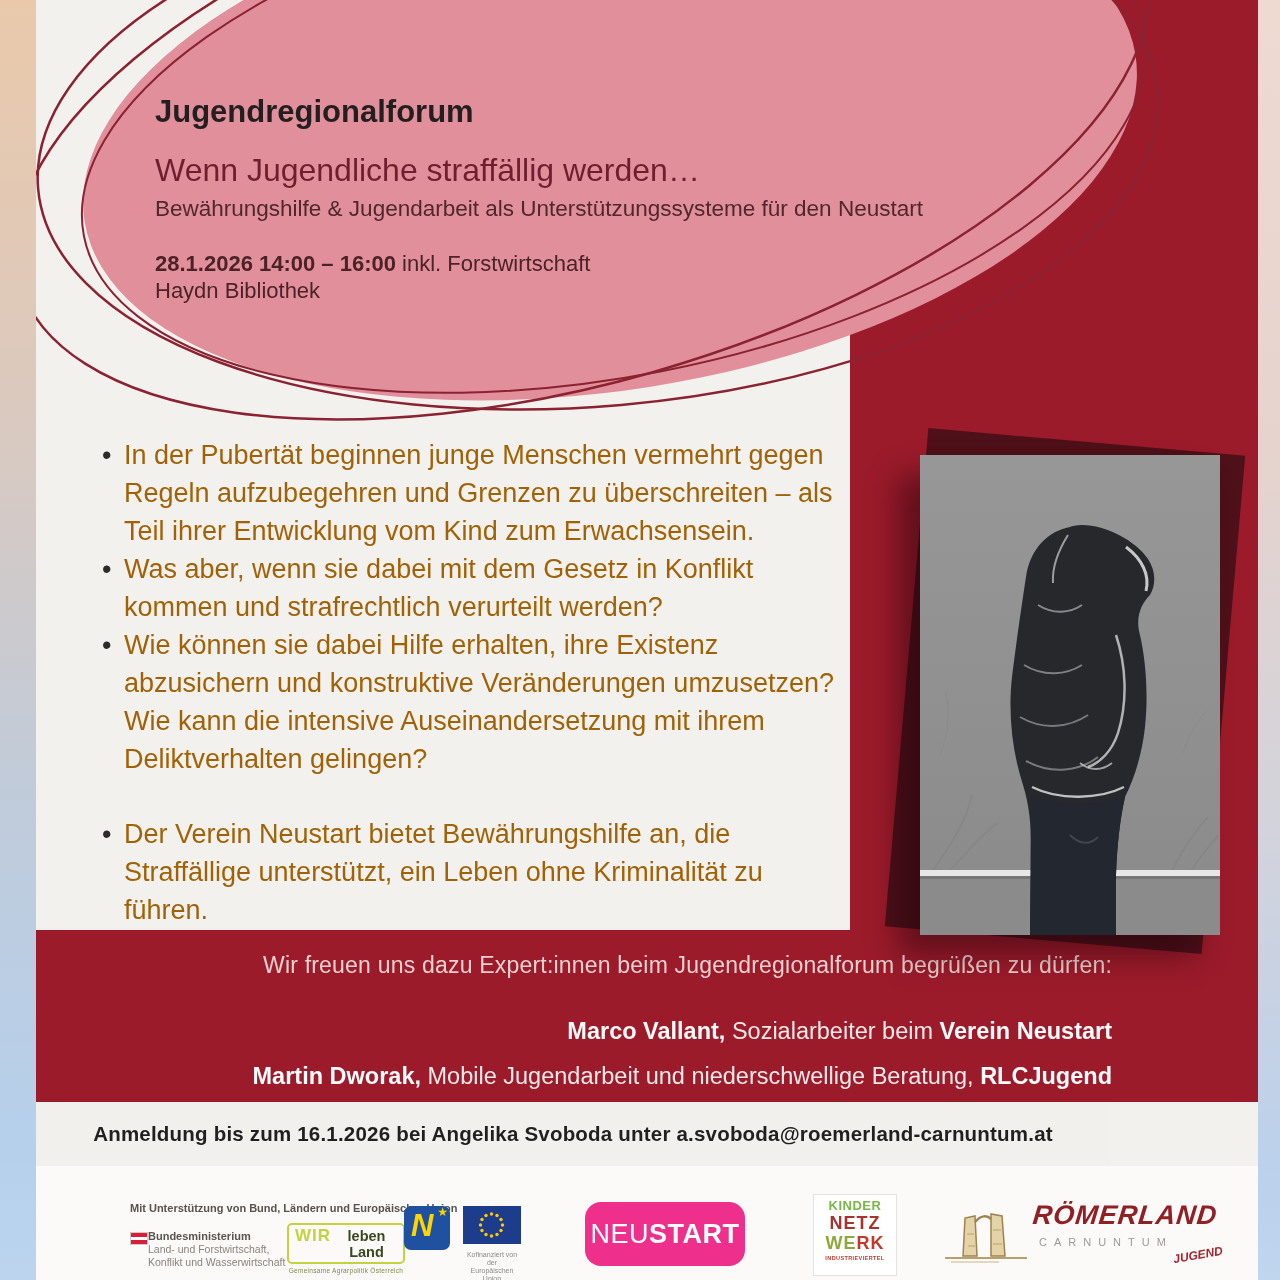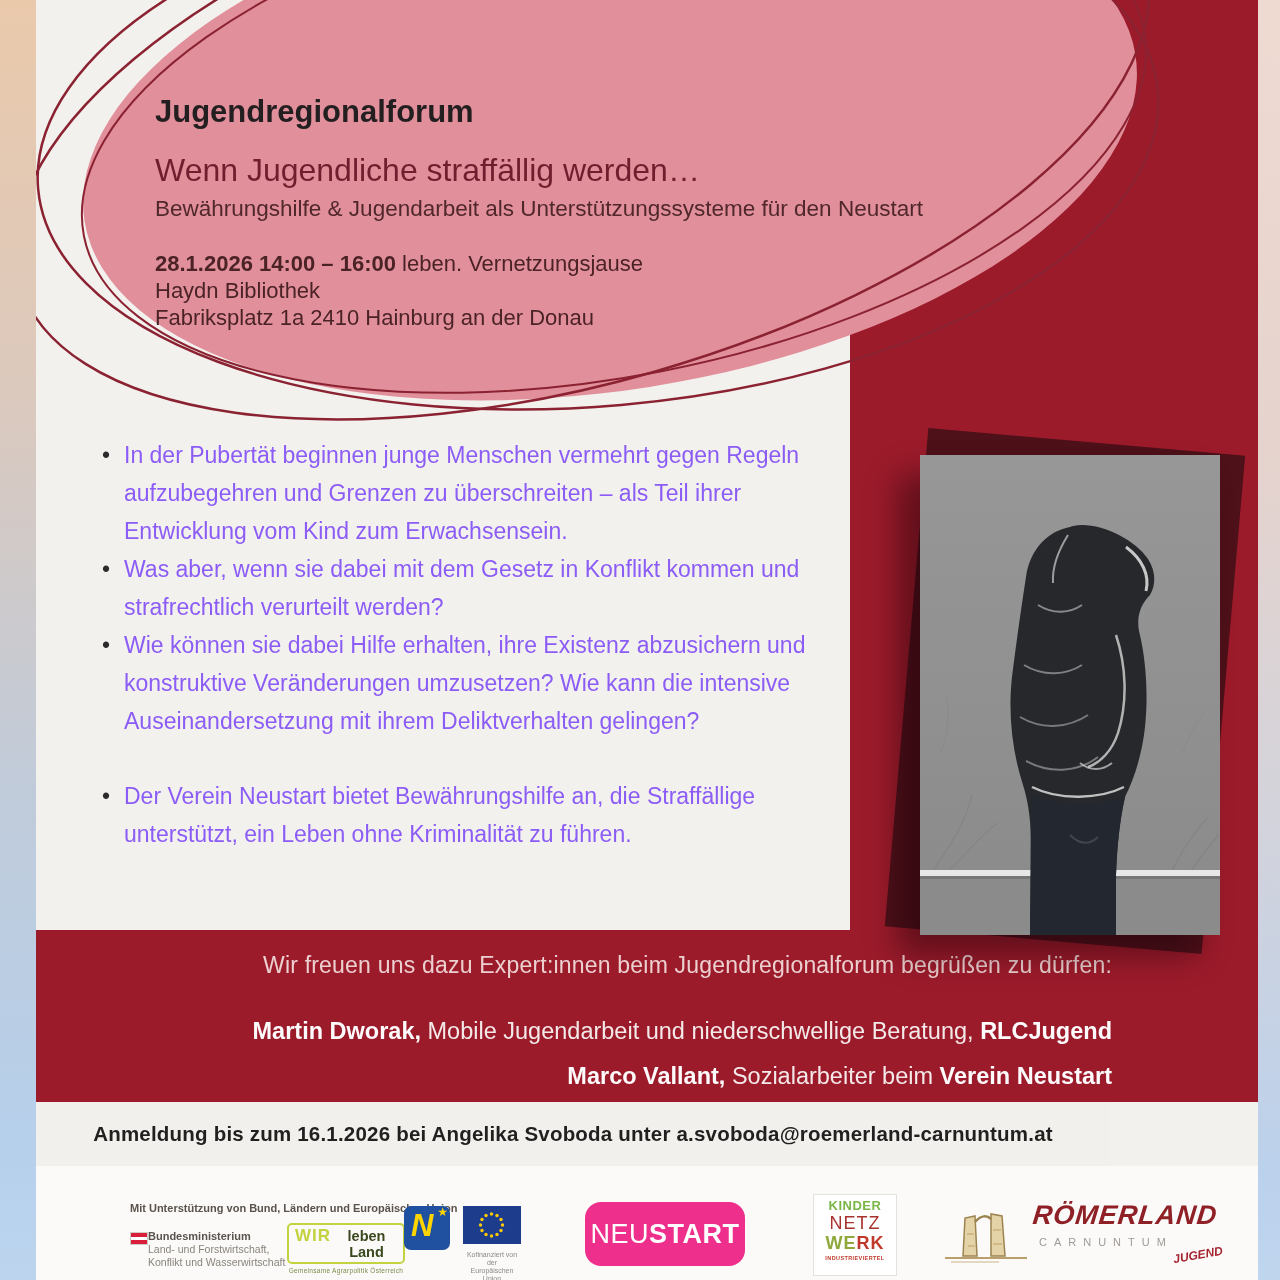--- a/index.html
+++ b/index.html
@@ -26,21 +26,21 @@
   
   .header{position:absolute;left:155px;top:94px;z-index:4;width:830px;}
   .title{font-size:31px;font-weight:700;color:#231f20;margin:0;}
   .subtitle{font-size:32px;font-weight:400;color:#6e1e2d;margin:22px 0 0 0;}
   .subtitle2{font-size:22.5px;color:#50272b;margin:7px 0 0 0;}
   .when{margin-top:28px;font-size:22px;color:#4b2327;line-height:27px;}
   .when .b{font-weight:700;}
   
   .bullets{position:absolute;left:100px;top:436px;width:748px;z-index:4;
     list-style:none;margin:0;padding:0;}
-  .bullets li{position:relative;padding-left:24px;font-size:23px;line-height:38px;color:#8b5cf6;}
+  .bullets li{position:relative;padding-left:24px;font-size:27px;line-height:38px;color:#a16207;}
   .bullets li::before{content:"•";position:absolute;left:2px;top:0;color:#2c2a2a;}
   .bullets li.gap{margin-top:37px;}
   
   .photo-wrap{position:absolute;left:920px;top:455px;width:300px;height:480px;z-index:3;}
   .photo-shadow{position:absolute;left:-14px;top:-14px;width:318px;height:500px;
     background:#4e1019;transform:rotate(5deg);}
   .photo{position:absolute;left:0;top:0;width:300px;height:480px;overflow:hidden;
     box-shadow:-22px 20px 30px rgba(25,0,8,.45);}
   
   .anmeldung{position:absolute;left:36px;top:1102px;width:1074px;height:64px;background:#f2f0ec;z-index:1;
@@ -62,21 +62,21 @@
   .noe .n{position:absolute;left:7px;top:2px;font-size:31px;font-weight:900;font-style:italic;color:#ffd500;}
   .noe .star{position:absolute;right:2px;top:-1px;font-size:12px;color:#ffd500;}
   .eu{position:absolute;left:427px;top:40px;width:58px;text-align:center;}
   .eu-sub{font-size:7px;color:#8a8a8a;line-height:8px;margin-top:3px;}
   .neustart{position:absolute;left:549px;top:36px;width:160px;height:64px;background:#ee2f8c;border-radius:16px;
     display:flex;align-items:center;justify-content:center;color:#fff;font-size:27px;letter-spacing:.5px;}
   .neustart .bold{font-weight:800;}
   .knw{position:absolute;left:777px;top:28px;width:84px;height:82px;background:#fff;border:1px solid #e4e2dd;
     box-sizing:border-box;text-align:center;padding-top:4px;line-height:1;}
   .knw .k1{font-size:13px;font-weight:700;color:#7ab648;letter-spacing:.5px;}
-  .knw .k2{font-size:18px;font-weight:400;color:#a8332e;letter-spacing:1px;margin-top:2px;}
+  .knw .k2{font-size:18px;font-weight:700;color:#a8332e;letter-spacing:1px;margin-top:2px;}
   .knw .k3{font-size:18px;font-weight:800;letter-spacing:1px;margin-top:2px;}
   .knw .k3 .g{color:#8ea83a;}
   .knw .k3 .r{color:#c0392b;}
   .knw .sub{font-size:5.5px;font-weight:700;color:#c0392b;letter-spacing:.4px;margin-top:4px;}
   .roemerland{position:absolute;left:905px;top:30px;width:300px;height:78px;}
   .heidentor{position:absolute;left:0;top:8px;}
   .rl-name{position:absolute;left:92px;top:4px;font-size:27px;font-weight:800;font-style:italic;
     color:#8e2026;letter-spacing:1px;transform:skewX(-6deg);}
   .rl-sub{position:absolute;left:98px;top:40px;font-size:11px;color:#a09a96;letter-spacing:7px;}
   .rl-tag{position:absolute;left:232px;top:52px;font-size:12px;font-weight:800;font-style:italic;
@@ -95,23 +95,22 @@
   <ellipse cx="598" cy="140" rx="562" ry="266" fill="none" stroke="#8b2232" stroke-width="2.5" transform="rotate(-5 598 140)"></ellipse>
   <ellipse cx="582" cy="122" rx="585" ry="260" fill="none" stroke="#8b2232" stroke-width="2.5" transform="rotate(-16 582 122)"></ellipse>
   <ellipse cx="614" cy="133" rx="540" ry="243" fill="none" stroke="#8b2232" stroke-width="2" transform="rotate(-11 614 133)"></ellipse>
 </svg>
 
 <div class="header">
   <h1 class="title">Jugendregionalforum</h1>
   <h2 class="subtitle">Wenn Jugendliche straffällig werden…</h2>
   <div class="subtitle2">Bewährungshilfe &amp; Jugendarbeit als Unterstützungssysteme für den Neustart</div>
   <div class="when">
-    <div><span class="b">28.1.2026 14:00 – 16:00</span><span> leben. Vernetzungsjause</span></div>
+    <div><span class="b">28.1.2026 14:00 – 16:00</span><span> inkl. Forstwirtschaft</span></div>
     <div>Haydn Bibliothek</div>
-    <div>Fabriksplatz 1a 2410 Hainburg an der Donau</div>
   </div>
 </div>
 
 <ul class="bullets">
   <li>In der Pubertät beginnen junge Menschen vermehrt gegen Regeln aufzubegehren und Grenzen zu überschreiten – als Teil ihrer Entwicklung vom Kind zum Erwachsensein.</li>
   <li>Was aber, wenn sie dabei mit dem Gesetz in Konflikt kommen und strafrechtlich verurteilt werden?</li>
   <li>Wie können sie dabei Hilfe erhalten, ihre Existenz abzusichern und konstruktive Veränderungen umzusetzen? Wie kann die intensive Auseinandersetzung mit ihrem Deliktverhalten gelingen?</li>
   <li class="gap">Der Verein Neustart bietet Bewährungshilfe an, die Straffällige unterstützt, ein Leben ohne Kriminalität zu führen.</li>
 </ul>
 
@@ -154,22 +153,22 @@
       <path d="M196,180 C206,210 208,246 198,278 C192,296 180,308 168,312" stroke="#d4d4d4" stroke-width="2.5" fill="none" opacity="0.8"></path>
       <path d="M160,308 C170,316 182,316 192,308" stroke="#d4d4d4" stroke-width="2" fill="none" opacity="0.7"></path>
       <path d="M112,332 C140,346 180,344 204,332" stroke="#dadada" stroke-width="2.5" fill="none" opacity="0.85"></path>
       <path d="M150,380 C160,390 170,390 178,382" stroke="#4a4d55" stroke-width="2" fill="none" opacity="0.8"></path>
     </svg>
   </div>
 </div>
 
 <div class="red-band">
   <p class="band-intro">Wir freuen uns dazu Expert:innen beim Jugendregionalforum begrüßen zu dürfen:</p>
+  <p class="expert-line"><b>Marco Vallant,</b><span> Sozialarbeiter beim </span><b>Verein Neustart</b></p>
   <p class="expert-line"><b>Martin Dworak,</b><span> Mobile Jugendarbeit und niederschwellige Beratung, </span><b>RLCJugend</b></p>
-  <p class="expert-line"><b>Marco Vallant,</b><span> Sozialarbeiter beim </span><b>Verein Neustart</b></p>
 </div>
 
 <div class="anmeldung">Anmeldung  bis zum 16.1.2026 bei Angelika Svoboda unter a.svoboda@roemerland-carnuntum.at</div>
 
 <div class="footer">
   <div class="support">Mit Unterstützung von Bund, Ländern und Europäischer Union</div>
   <div class="ministry">
     <div class="at-flag"></div>
     <div>
       <div class="m1">Bundesministerium</div>

